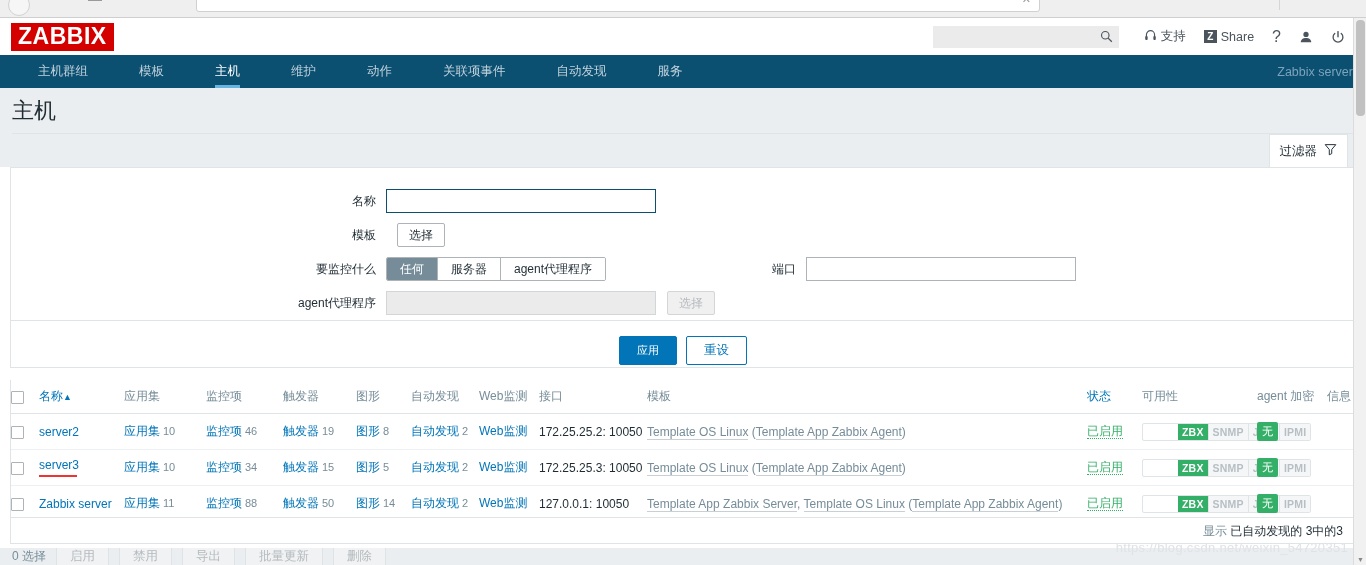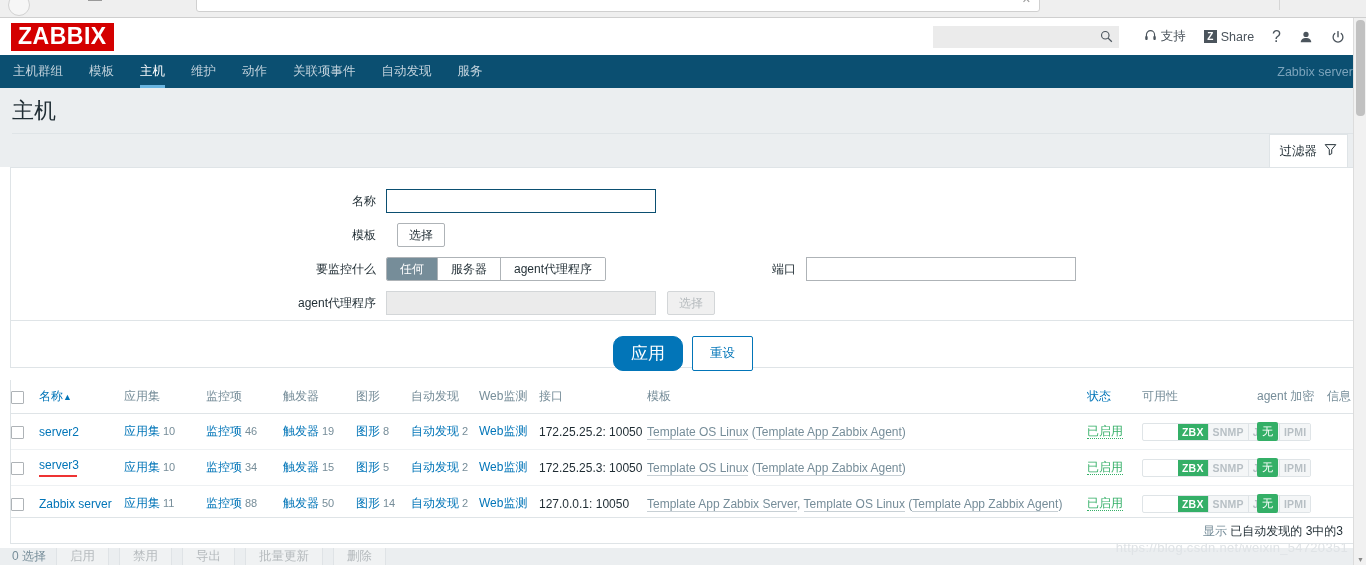--- a/index.html
+++ b/index.html
@@ -72,21 +72,21 @@
          width:13px; height:13px; display:inline-flex; align-items:center; justify-content:center; }
   .qmark { font-size:16px; color:#4b545c; padding:0 9px; cursor:pointer; }
 
   
   .subnav {
     position:absolute; left:0; top:55px; width:1366px; height:33px;
     background:#0b4f71; display:flex; align-items:center;
   }
   .subnav-item {
     font-size:12.5px; color:#c3d3dd; padding:0 13px; height:33px; line-height:33px;
-    cursor:pointer; position:relative; white-space:nowrap;
+    cursor:pointer; position:relative; white-space:nowrap;margin-left:25px;
   }
   .subnav-item.active { color:#fff; }
   .subnav-item.active:after {
     content:""; position:absolute; left:13px; right:13px; bottom:0; height:3px; background:#68b4e0;
   }
   .subnav-server {
     margin-left:auto; margin-right:13px; font-size:12.5px; color:#7ba3bb;
   }
 
   
@@ -144,22 +144,22 @@
     font-size:12px; padding:0 13px; height:22px; line-height:22px; cursor:pointer;
     background:#fff; color:#1f2c33; border-right:1px solid #aeb3b7;
   }
   .radioset > div:last-child { border-right:none; }
   .radioset > div.sel { background:#768d99; color:#fff; }
   .filter-sep { position:absolute; left:0; right:0; top:152px; height:1px; background:#dfe4e7; }
   .filter-actions {
     position:absolute; left:0; right:0; top:168px; display:flex; justify-content:center; gap:9px;
   }
   .btn-apply {
-    background:#0275b8; color:#fff; border:1px solid #0275b8; border-radius:10px;
-    font-size:17px; padding:5px 17px; cursor:pointer; font-family:"Liberation Sans", sans-serif;
+    background:#0275b8; color:#fff; border:1px solid #0275b8; border-radius:2px;
+    font-size:11px; padding:5px 17px; cursor:pointer; font-family:"Liberation Sans", sans-serif;
   }
   .btn-reset {
     background:#fff; color:#0275b8; border:1px solid #0275b8; border-radius:2px;
     font-size:12.5px; padding:5px 17px; cursor:pointer; font-family:"Liberation Sans", sans-serif;
   }
 
   
   .tablewrap {
     position:absolute; left:10px; top:380px; width:1346px; height:138px;
     background:#fff; border:1px solid #dfe4e7; border-top:none;

